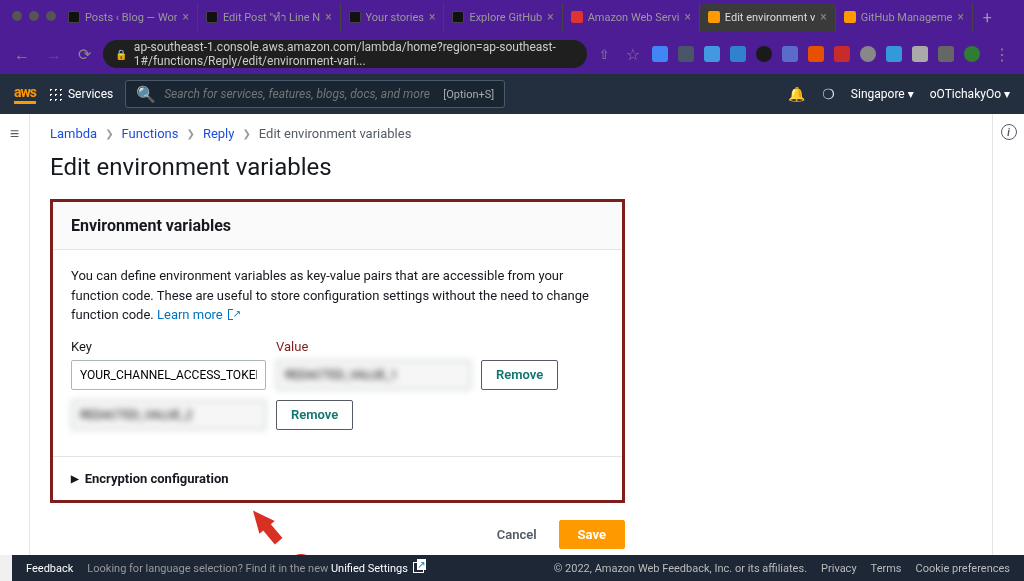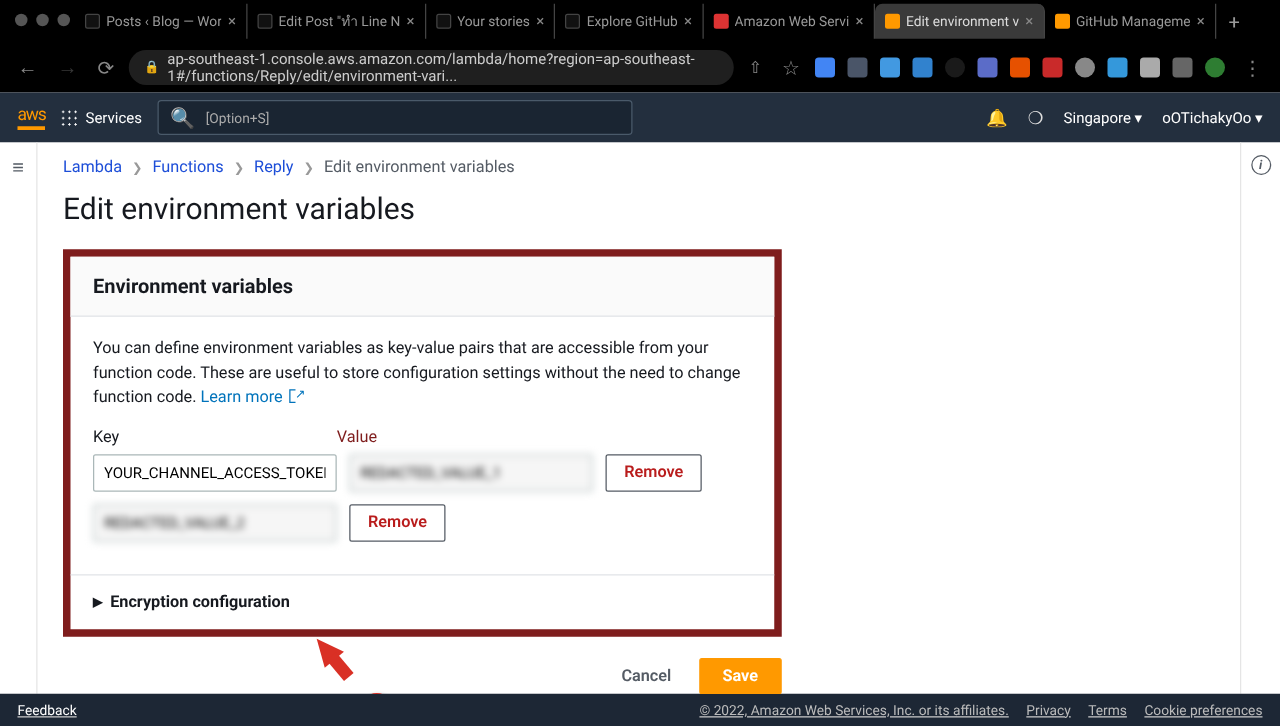--- a/index.html
+++ b/index.html
@@ -1,19 +1,19 @@
 <!DOCTYPE html>
 <html><head>
   <meta charset="utf-8">
   <style>
     * { margin: 0; padding: 0; box-sizing: border-box; font-family: -apple-system, BlinkMacSystemFont, "Segoe UI", Roboto, Helvetica, Arial, sans-serif; }
     body { width: 1024px; height: 581px; background: #f0f0f0; overflow: hidden; position: relative; }
     
     
-    .browser-chrome { background: #000000; height: 74px; }
+    .browser-chrome { background: #4c1d95; height: 74px; }
     .traffic-lights { position: absolute; top: 11px; left: 12px; display: flex; gap: 7px; }
     .traffic-light { width: 10px; height: 10px; border-radius: 50%; background: #555; }
     .tabs { display: flex; align-items: center; height: 34px; padding-left: 60px; gap: 0; }
     .tab { display: flex; align-items: center; height: 28px; padding: 0 8px; color: #999; font-size: 11px; max-width: 150px; border-right: 1px solid #444; gap: 5px; cursor: pointer; }
     .tab.active { background: #3a3a3a; color: #ddd; border-radius: 6px 6px 0 0; }
     .tab-icon { width: 12px; height: 12px; flex-shrink: 0; background: #666; border-radius: 2px; }
     .tab-icon.orange { background: #ff9900; }
     .tab-icon.black { background: #111; border: 1px solid #444; }
     .tab-icon.red { background: #d33; }
     .tab-title { white-space: nowrap; overflow: hidden; text-overflow: ellipsis; flex: 1; }
@@ -22,21 +22,21 @@
     
     .addr-bar { display: flex; align-items: center; height: 40px; padding: 0 10px; gap: 8px; }
     .nav-btn { color: #888; font-size: 16px; cursor: pointer; padding: 4px; }
     .url-box { flex: 1; background: #1f1f1f; border-radius: 20px; height: 28px; display: flex; align-items: center; padding: 0 12px; color: #ccc; font-size: 12px; gap: 6px; max-width: 560px; }
     .url-box .lock { font-size: 10px; }
     .ext-icons { display: flex; gap: 10px; align-items: center; }
     .ext-icon { width: 16px; height: 16px; border-radius: 3px; }
     
     
     .aws-nav { background: #232f3e; height: 40px; display: flex; align-items: center; padding: 0 14px; gap: 12px; color: #fff; }
-    .aws-logo { color: #ff9900; font-weight: normal; font-size: 14px; letter-spacing: -1px; border-bottom: 3px solid #ff9900; padding-bottom: 1px; }
+    .aws-logo { color: #ff9900; font-weight: bold; font-size: 14px; letter-spacing: -1px; border-bottom: 3px solid #ff9900; padding-bottom: 1px; }
     .services-btn { display: flex; align-items: center; gap: 6px; font-size: 12px; cursor: pointer; }
     .grid-icon { display: inline-block; width: 14px; height: 14px; background-image: radial-gradient(circle, #fff 1px, transparent 1px); background-size: 5px 5px; }
     .search-box { background: #1a2532; border: 1px solid #4a5a6a; border-radius: 3px; height: 28px; flex: 0 0 380px; display: flex; align-items: center; padding: 0 10px; gap: 8px; }
     .search-box input { background: transparent; border: none; color: #999; font-size: 12px; font-style: italic; flex: 1; outline: none; }
     .search-short { font-size: 11px; color: #aaa; }
     .aws-nav-right { margin-left: auto; display: flex; align-items: center; gap: 16px; font-size: 12px; }
     .nav-icon { color: #ddd; cursor: pointer; font-size: 14px; }
     
     
     .main-area { display: flex; height: calc(100% - 114px - 26px); background: #fff; }
@@ -46,57 +46,57 @@
     .info-icon-rail { width: 16px; height: 16px; border: 1.5px solid #545b64; border-radius: 50%; display:flex; align-items:center; justify-content:center; font-size: 10px; color:#545b64; font-weight:bold; font-style: italic; }
     
     .content { flex: 1; padding: 0 20px; overflow: auto; position: relative; }
     .breadcrumb { display: flex; align-items: center; gap: 8px; font-size: 13px; padding: 12px 0; }
     .breadcrumb a { color: #1d4ed8; text-decoration: none; cursor: pointer; }
     .breadcrumb .sep { color: #999; font-size: 10px; }
     .breadcrumb .current { color: #545b64; }
     
     h1 { font-size: 24px; font-weight: 400; color: #16191f; margin-bottom: 18px; }
     
-    .panel { border: 6px solid #7f1d1d; max-width: 575px; background: #fff; }
+    .panel { border: 3px solid #7f1d1d; max-width: 575px; background: #fff; }
     .panel-header { padding: 14px 18px; border-bottom: 1px solid #e1e4e8; background: #fafafa; }
     .panel-header h2 { font-size: 16px; font-weight: 700; color: #16191f; }
     .panel-body { padding: 16px 18px; }
     .panel-desc { font-size: 13px; color: #16191f; line-height: 1.5; margin-bottom: 14px; }
     .panel-desc a { color: #0073bb; text-decoration: none; }
     .ext-link-icon { display: inline-block; width: 11px; height: 11px; border: 1.5px solid #0073bb; position: relative; margin-left: 2px; vertical-align: -1px; }
     .ext-link-icon::after { content: "↗"; position: absolute; top: -4px; right: -3px; font-size: 10px; color: #0073bb; background: #fff; }
     
-    .kv-headers { display: flex; gap: 0; margin-bottom: 6px; }
+    .kv-headers { display: flex; gap: 10px; margin-bottom: 6px; }
     .kv-col-key { width: 195px; font-size: 13px; color: #16191f; }
     .kv-col-val { width: 195px; font-size: 13px; color: #7f1d1d; }
     
     .kv-row { display: flex; gap: 10px; margin-bottom: 10px; align-items: center; }
     .kv-row input { width: 195px; height: 30px; border: 1px solid #aab7b8; border-radius: 2px; padding: 0 8px; font-size: 12px; }
     .kv-row .val-input { filter: blur(3px); background: #f6f6f6; }
-    .remove-btn { height: 30px; padding: 0 14px; border: 1px solid #545b64; background: #fff; border-radius: 2px; font-size: 13px; font-weight: 600; color: #b91c1c; cursor: pointer; }
+    .remove-btn { height: 30px; padding: 0 14px; border: 1px solid #545b64; background: #fff; border-radius: 2px; font-size: 13px; font-weight: 600; color: #0f766e; cursor: pointer; }
     
     .add-btn { height: 30px; padding: 0 16px; border: 1px solid #545b64; background: #fff; border-radius: 2px; font-size: 13px; font-weight: 600; color: #545b64; cursor: pointer; margin-top: 4px; }
     
     .expandable { border-top: 1px solid #e1e4e8; padding: 14px 18px; font-size: 13px; font-weight: 700; color: #16191f; cursor: pointer; display:flex; align-items:center; gap:6px; }
     .expandable .tri { font-size: 10px; }
     
     .form-actions { max-width: 575px; display: flex; justify-content: flex-end; gap: 10px; padding: 16px 0; align-items: center; }
     .cancel-btn { background: transparent; border: none; font-size: 13px; font-weight: 600; color: #545b64; cursor: pointer; padding: 8px 12px; }
     .save-btn { background: #ff9900; border: 1px solid #ff9900; color: #fff; font-size: 13px; font-weight: 700; padding: 6px 18px; border-radius: 2px; cursor: pointer; }
     
     
     .arrow { position: absolute; pointer-events: none; }
     .arrow1 { left: 220px; top: 394px; transform: rotate(-40deg); }
     .arrow-shape { width: 0; height: 0; border-left: 10px solid transparent; border-right: 10px solid transparent; border-bottom: 22px solid #d93025; position: relative; }
     .arrow-shape::after { content:""; position:absolute; top:18px; left:-5px; width:10px; height:22px; background:#d93025; }
     .circ-num { position:absolute; width:26px; height:26px; background:#d93025; color:#fff; border-radius:50%; display:flex; align-items:center; justify-content:center; font-weight:bold; font-size:14px; box-shadow: 1px 1px 3px rgba(0,0,0,0.3); }
     .circ1 { left: 258px; top: 440px; }
     
     
-    .footer { position: absolute; bottom: 0; left: 0; right: 0; height: 26px; background: #1d2735; color: #ccc; display: flex; align-items: center; padding: 0 14px; font-size: 11px; gap: 14px; text-decoration: underline; }
+    .footer { position: absolute; bottom: 0; left: 12px; right: 0; height: 26px; background: #1d2735; color: #ccc; display: flex; align-items: center; padding: 0 14px; font-size: 11px; gap: 14px; }
     .footer .fb-btn { color: #fff; cursor: pointer; }
     .footer .lang-sel { color: #999; }
     .footer .lang-sel a { color: #fff; text-decoration: none; }
     .footer .right { margin-left: auto; display: flex; gap: 14px; }
     .footer .right span { color: #bbb; }
     .footer .link { cursor: pointer; }
   </style>
 </head>
 <body>
 
@@ -174,20 +174,21 @@
 </div>
 
 <div class="aws-nav">
   <span class="aws-logo">aws</span>
   <div class="services-btn">
     <span class="grid-icon"></span>
     <span>Services</span>
   </div>
   <div class="search-box">
     <span style="color:#999">🔍</span>
+    <input type="text" placeholder="Search for services, features, blogs, docs, and more" style="">
     <span class="search-short">[Option+S]</span>
   </div>
   <div class="aws-nav-right">
     <span class="nav-icon">🔔</span>
     <span class="nav-icon">❍</span>
     <span>Singapore ▾</span>
     <span>oOTichakyOo ▾</span>
   </div>
 </div>
 
@@ -253,19 +254,23 @@
 
   </div>
 
   <div class="info-rail">
     <div class="info-icon-rail">i</div>
   </div>
 </div>
 
 <div class="footer">
   <span class="fb-btn">Feedback</span>
+  <span class="lang-sel">
+    <span>Looking for language selection? Find it in the new </span><a>Unified Settings</a>
+    <span class="ext-link-icon" style="border-color:#fff"></span>
+  </span>
   <div class="right">
-    <span>© 2022, Amazon Web Services, Inc. or its affiliates.</span>
+    <span>© 2022, Amazon Web Feedback, Inc. or its affiliates.</span>
     <span class="link">Privacy</span>
     <span class="link">Terms</span>
     <span class="link">Cookie preferences</span>
   </div>
 </div>
 
 </body></html>

